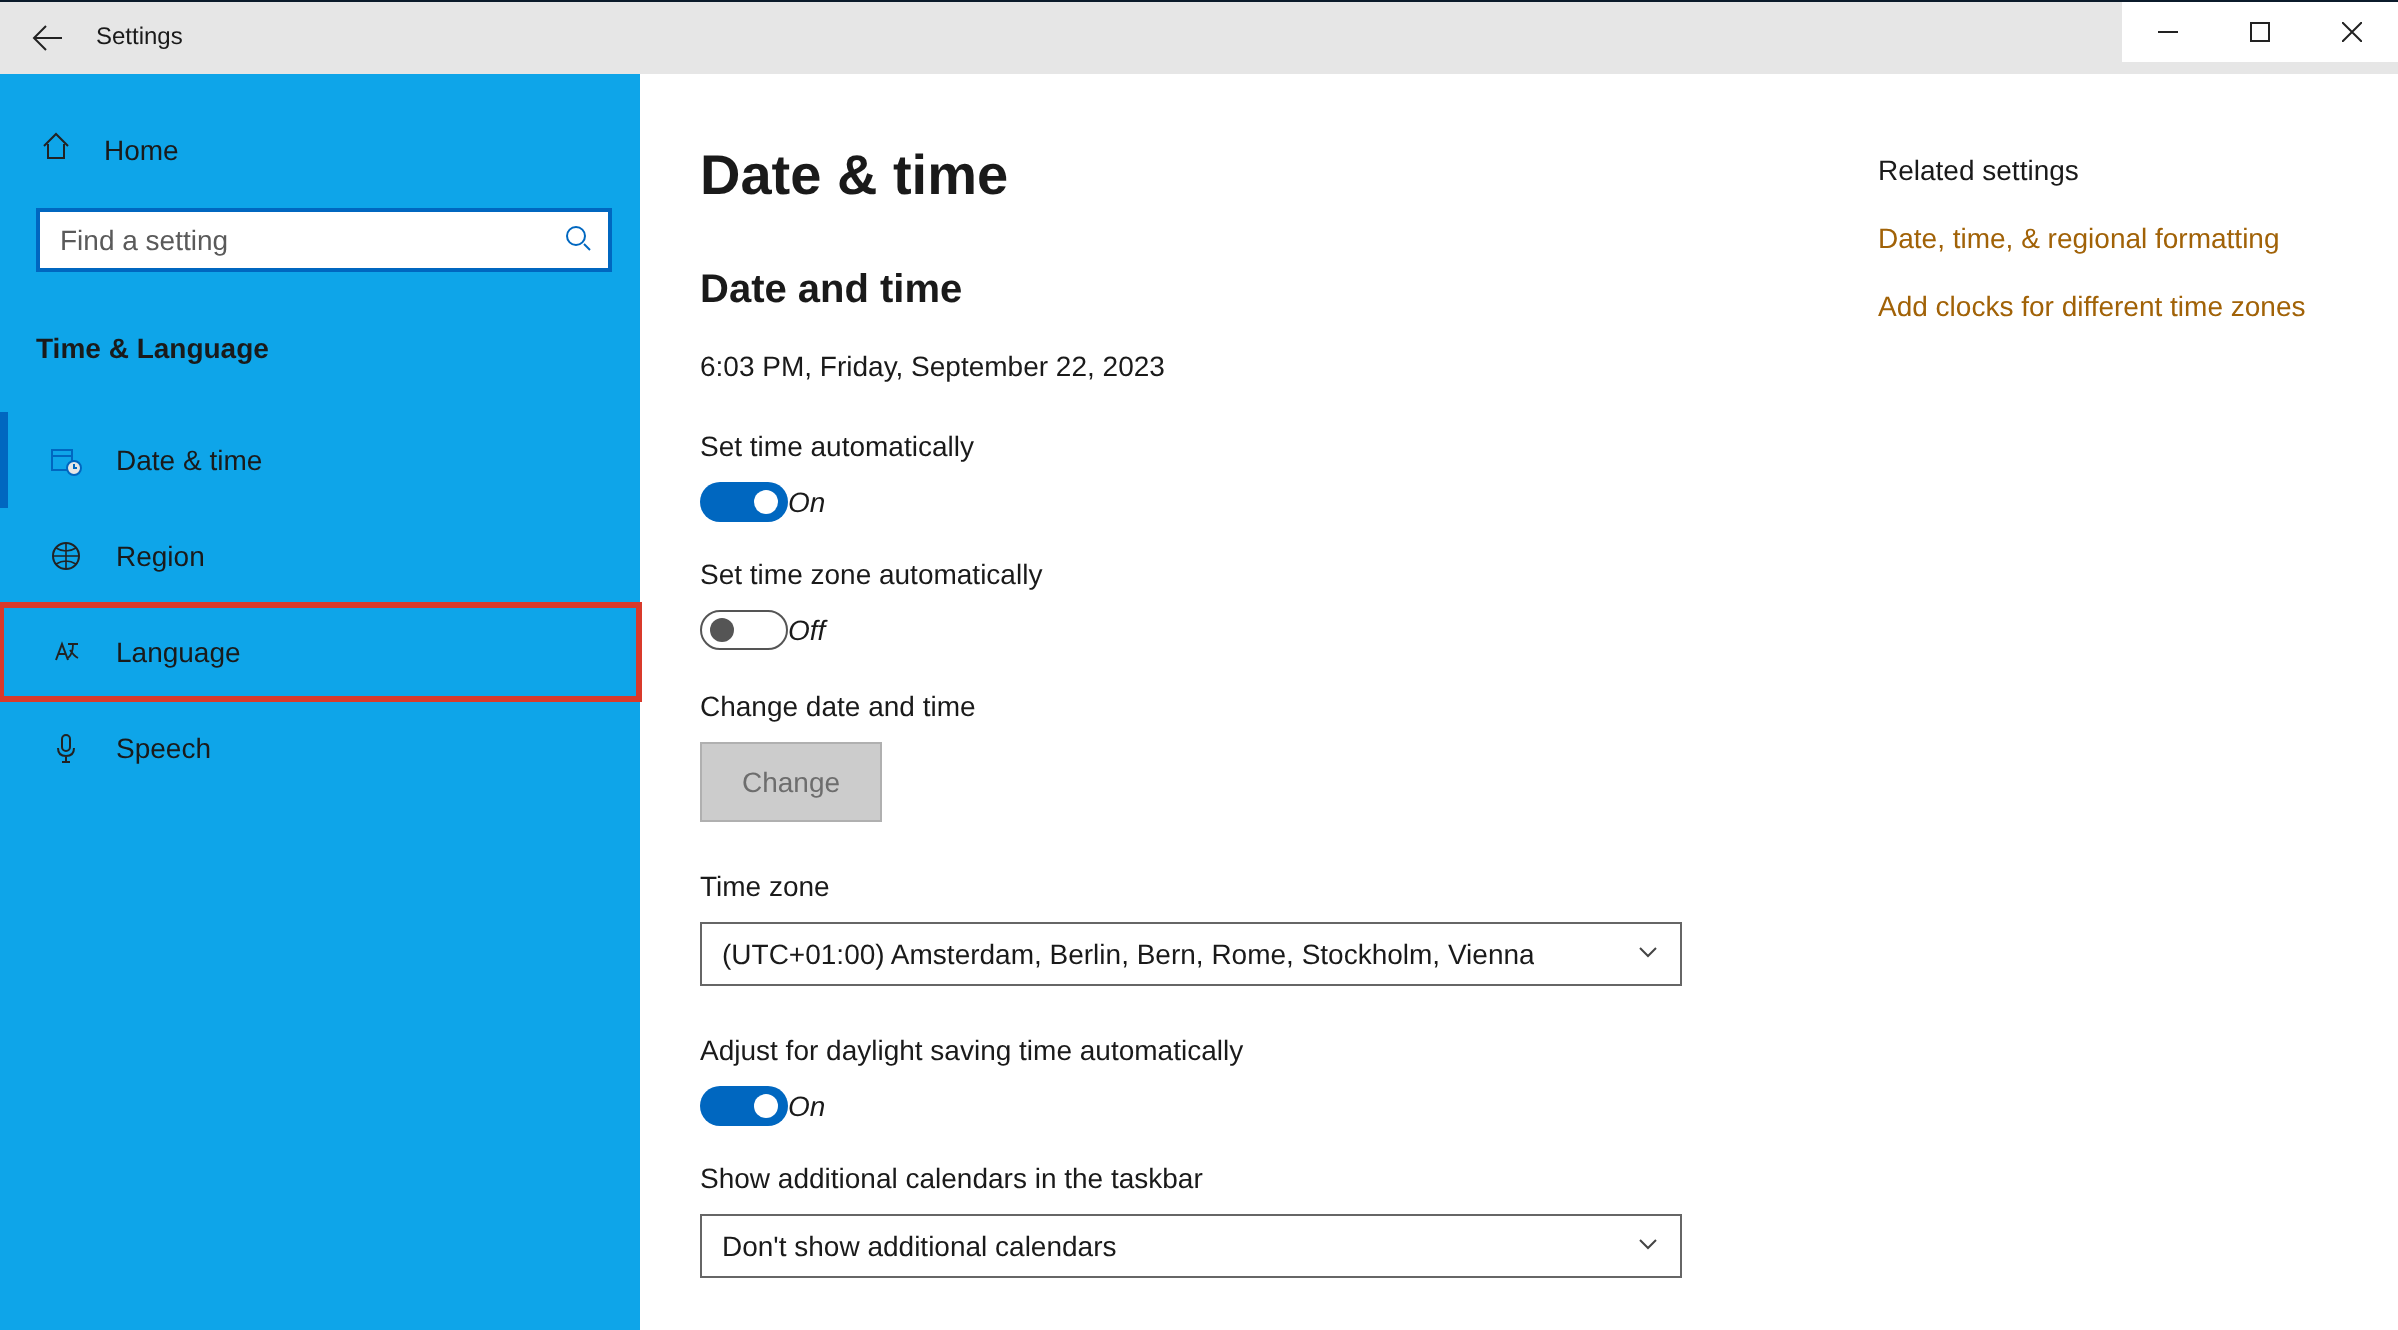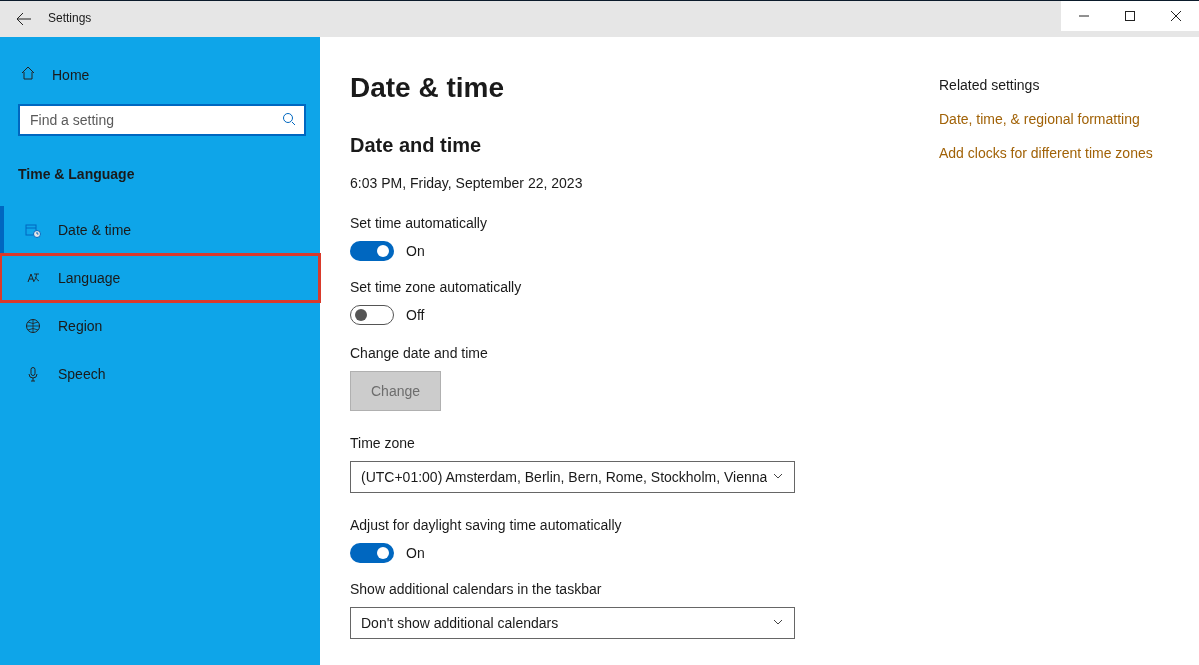--- a/index.html
+++ b/index.html
@@ -34,31 +34,31 @@
   .nav-item .icon { width:18px; display:flex; justify-content:center; }
   .nav-item .label { font-size:14px;}
 
   
   .content { flex:1; background:#fff; display:flex; padding: 35px 0 0 30px; min-width:0; overflow:hidden;}
   .main-col { flex:0 0 560px; display:flex; flex-direction:column;}
   h1.page-title { font-size: 28px; font-weight:600; margin:0 0 30px 0;}
   h2.section-title { font-size:20px; font-weight:600; margin:0 0 18px 0;}
   .datetime-now { font-size:14px; margin-bottom:24px;}
   .setting-label { font-size:14px; margin-bottom:10px;}
-  .toggle-row { display:flex; align-items:center; gap:12px; margin-bottom:18px;}
+  .toggle-row { display:flex; align-items:center; margin-bottom:18px;font-style:italic;}
   .toggle { width:44px; height:20px; border-radius:10px; position:relative; cursor:pointer; border:1px solid transparent;}
   .toggle .knob { width:12px; height:12px; border-radius:50%; background:#fff; position:absolute; top:3px;}
   .toggle.on { background:#0067c0;}
   .toggle.on .knob { right:4px;}
   .toggle.off { background:#fff; border:1px solid #555;}
   .toggle.off .knob { left:4px; background:#555;}
   .toggle-state { font-size:14px;}
   .change-block { margin-top:2px; margin-bottom:24px;}
   .btn { display:inline-flex; align-items:center; justify-content:center; height:40px; padding:0 20px; border:1px solid #b0b0b0; background:#ccc; color:#6d6d6d; font-size:14px; cursor:default;}
-  .select { width:445px; height:32px; border:1px solid #666; display:flex; align-items:center; justify-content:space-between; padding:0 10px; cursor:pointer; margin-bottom:24px;}
+  .select { width:491px; height:32px; border:1px solid #666; display:flex; align-items:center; justify-content:space-between; padding:0 10px; cursor:pointer; margin-bottom:24px;}
   .select .sel-text { font-size:14px; white-space:nowrap; overflow:hidden; text-overflow:ellipsis;}
   .select .chev { color:#444;}
 
   .related-col { margin-left:auto; padding-right:25px; padding-top:5px; width: 260px;}
   .related-heading { font-size:14px; font-weight:400; margin-bottom:18px;}
   .related-link { display:block; color:#a16207; font-size:14px; margin-bottom:18px; text-decoration:none; cursor:pointer;}
 </style>
 </head>
 <body>
 
@@ -119,37 +119,37 @@
           <span class="icon">
             <svg width="16" height="16" viewBox="0 0 16 16">
                 <rect x="1" y="3" width="10" height="10" stroke="#0067c0" stroke-width="1" fill="none"></rect>
                 <path d="M1 6 H11" stroke="#0067c0" stroke-width="1"></path>
                 <circle cx="12" cy="12" r="3.5" stroke="#0067c0" stroke-width="1" fill="#e6e6e6"></circle>
                 <path d="M12 10 V12 H13.5" stroke="#0067c0" stroke-width="1" fill="none"></path>
               </svg>
           </span>
           <span class="label">Date &amp; time</span>
         </div>
+        <div class="nav-item">
+          <span class="icon">
+            <svg width="16" height="16" viewBox="0 0 16 16">
+                <circle cx="8" cy="8" r="6.5" stroke="#222" stroke-width="1" fill="none"></circle>
+                <path d="M1.5 8 H14.5 M8 1.5 V14.5 M3 4 Q8 7 13 4 M3 12 Q8 9 13 12" stroke="#222" stroke-width="0.8" fill="none"></path>
+              </svg>
+          </span>
+          <span class="label">Region</span>
+        </div>
         <div class="nav-item highlight-red">
           <span class="icon">
             <svg width="16" height="16" viewBox="0 0 16 16">
                 <path d="M3 12 L6 4 L9 12 M4 9 H8" stroke="#222" stroke-width="1" fill="none"></path>
                 <path d="M9 4 H14 M11.5 4 Q11.5 9 9 11 M10 7 Q12 10 14 11" stroke="#222" stroke-width="0.9" fill="none"></path>
               </svg>
           </span>
           <span class="label">Language</span>
-        </div>
-        <div class="nav-item">
-          <span class="icon">
-            <svg width="16" height="16" viewBox="0 0 16 16">
-                <circle cx="8" cy="8" r="6.5" stroke="#222" stroke-width="1" fill="none"></circle>
-                <path d="M1.5 8 H14.5 M8 1.5 V14.5 M3 4 Q8 7 13 4 M3 12 Q8 9 13 12" stroke="#222" stroke-width="0.8" fill="none"></path>
-              </svg>
-          </span>
-          <span class="label">Region</span>
         </div>
         <div class="nav-item">
           <span class="icon">
             <svg width="16" height="16" viewBox="0 0 16 16">
                 <rect x="6" y="1.5" width="4" height="8" rx="2" stroke="#222" stroke-width="1" fill="none"></rect>
                 <path d="M4 8 Q4 12 8 12 Q12 12 12 8 M8 12 V15 M6 15 H10" stroke="#222" stroke-width="1" fill="none"></path>
               </svg>
           </span>
           <span class="label">Speech</span>
         </div>

